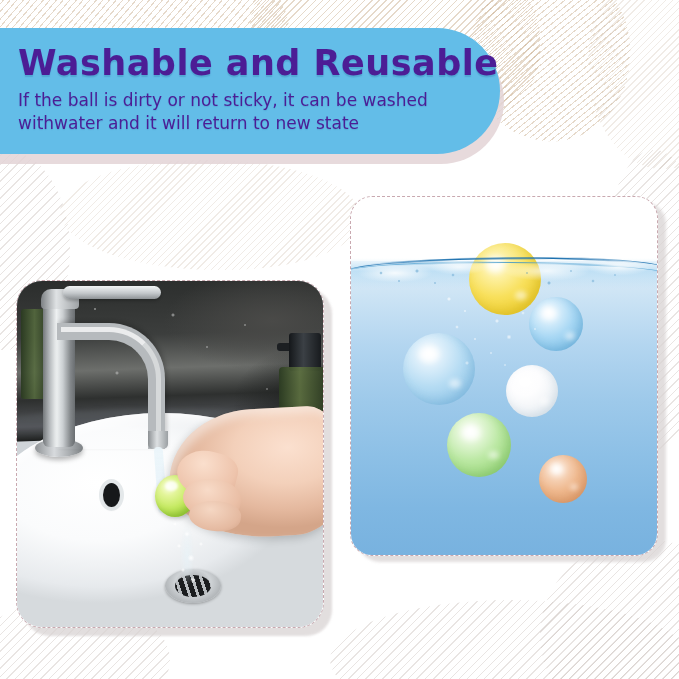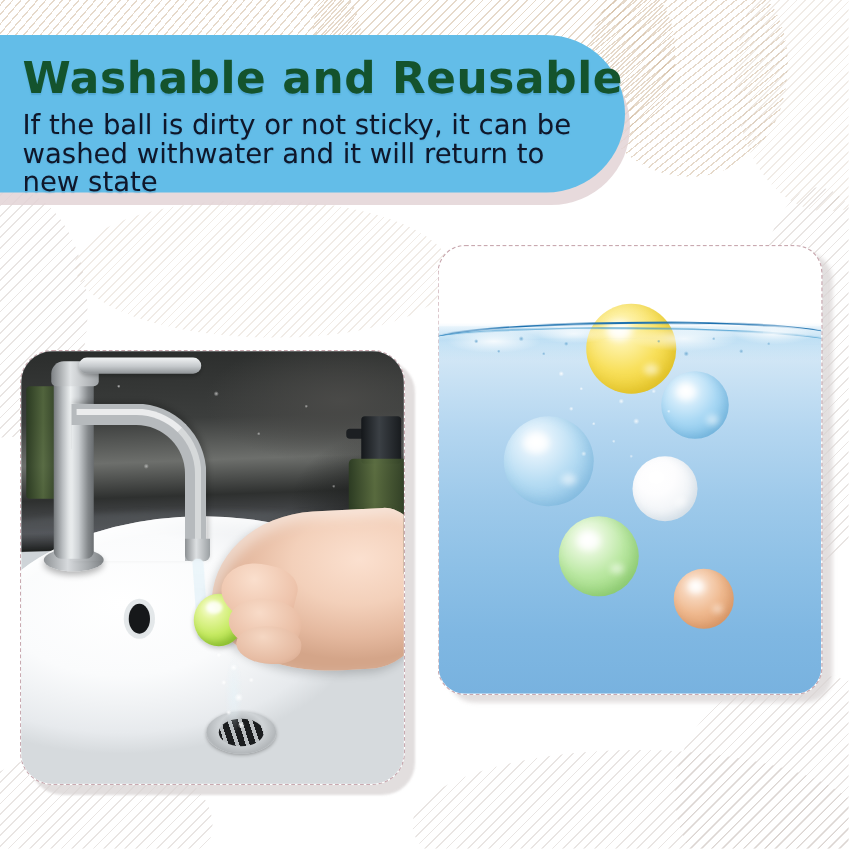--- a/index.html
+++ b/index.html
@@ -107,33 +107,33 @@
     position: absolute;
     left: -14px;
     top: 28px;
     width: 514px;
     height: 126px;
     background: #63bde8;
     border-radius: 0 64px 64px 0;
     padding: 12px 0 0 32px;
   }
   #banner-title {
-    color: #14532d;
+    color: #4c1d95;
     font-family: "DejaVu Sans", sans-serif;
     font-size: 35px;
     font-weight: bold;
     letter-spacing: 0.5px;
     line-height: 46px;
     text-shadow: 0 2px 1px rgba(50,130,175,0.35);
     white-space: nowrap;
   }
   #banner-subtitle {
-    color: #0f172a;
+    color: #4c1d95;
     font-family: "DejaVu Sans", sans-serif;
-    font-size: 22px;
+    font-size: 17px;
     line-height: 23px;
     margin-top: 3px;
     max-width: 452px;
     text-shadow: 0 1px 1px rgba(50,130,175,0.28);
   }
 
   
   .panel {
     position: absolute;
     background: #ffffff;

